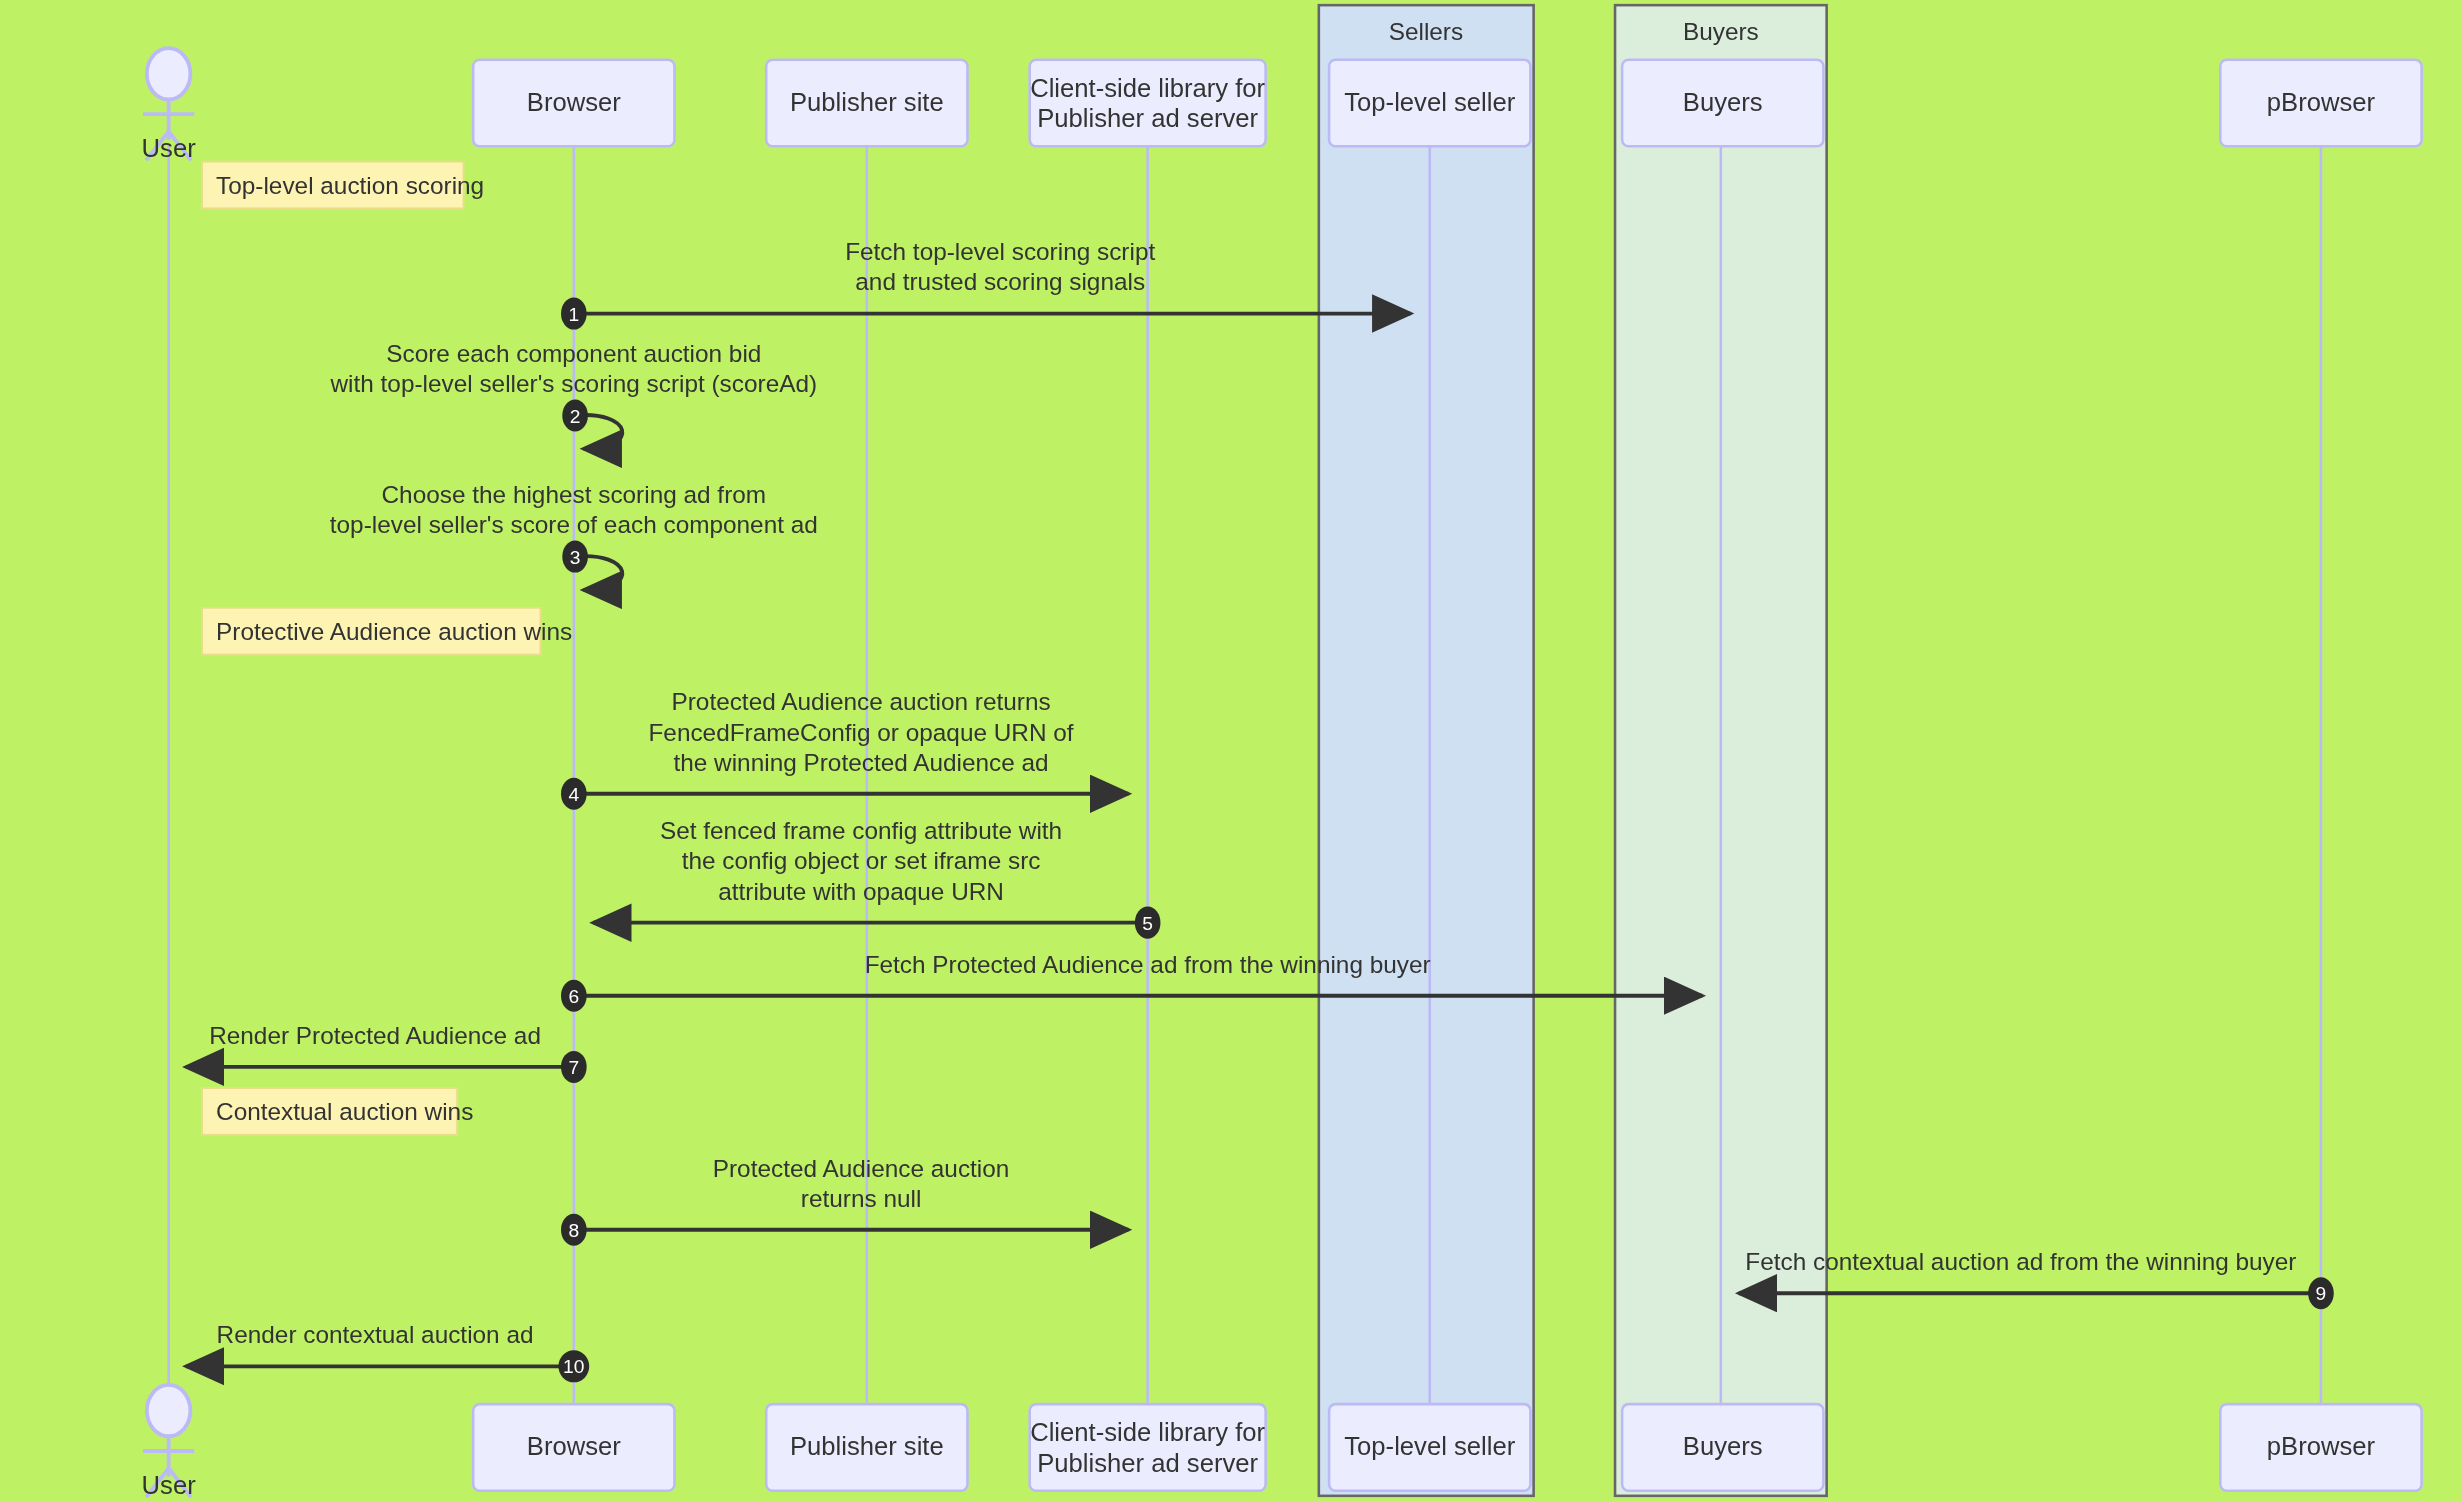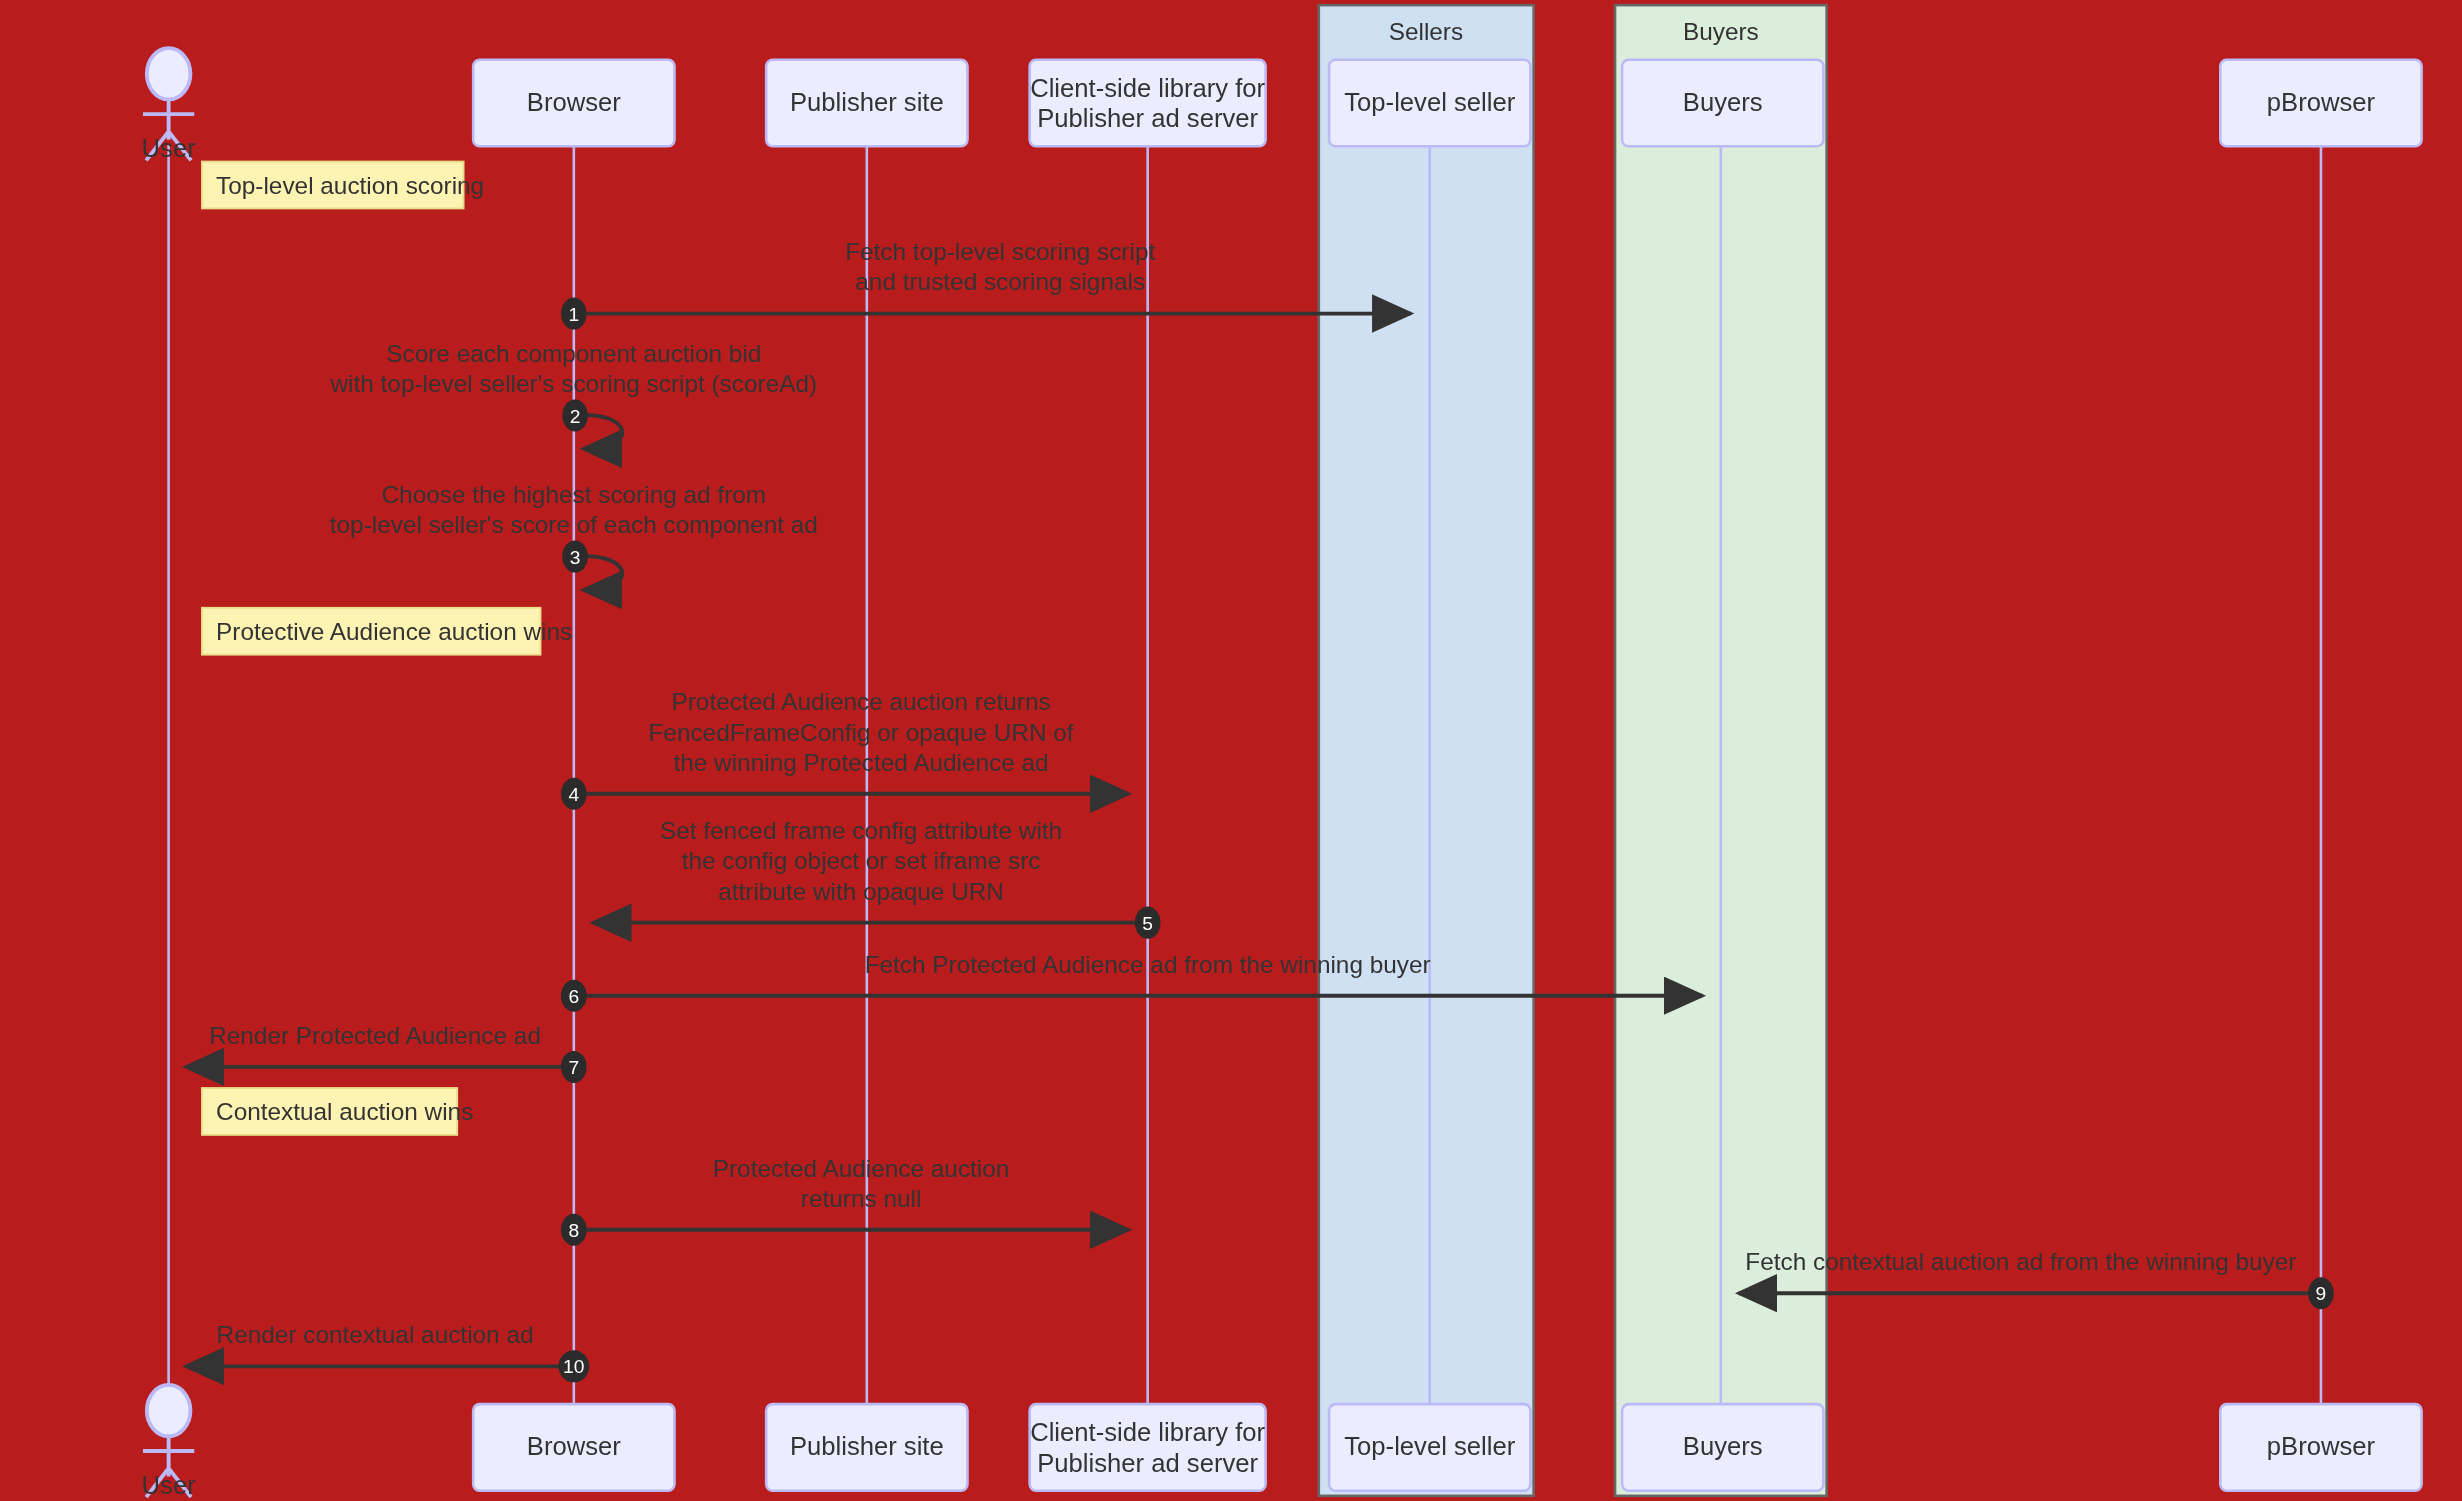--- a/index.html
+++ b/index.html
@@ -4,21 +4,21 @@
 <style>
   html, body {
     margin: 0;
     padding: 0;
     background: #ffffff;
   }
   #diagram-root {
     position: relative;
     width: 2462px;
     height: 1501px;
-    background: #b91c1c;
+    background: #bef264;
     font-family: "Liberation Sans", sans-serif;
   }
   svg { display: block; }
   .box-label, .actor-label, .msg-label, .note-label, .group-label, .seq-num {
     font-family: "Liberation Sans", sans-serif;
   }
   .box-label {
     font-size: 40px;
     fill: #333333;
     text-anchor: middle;

